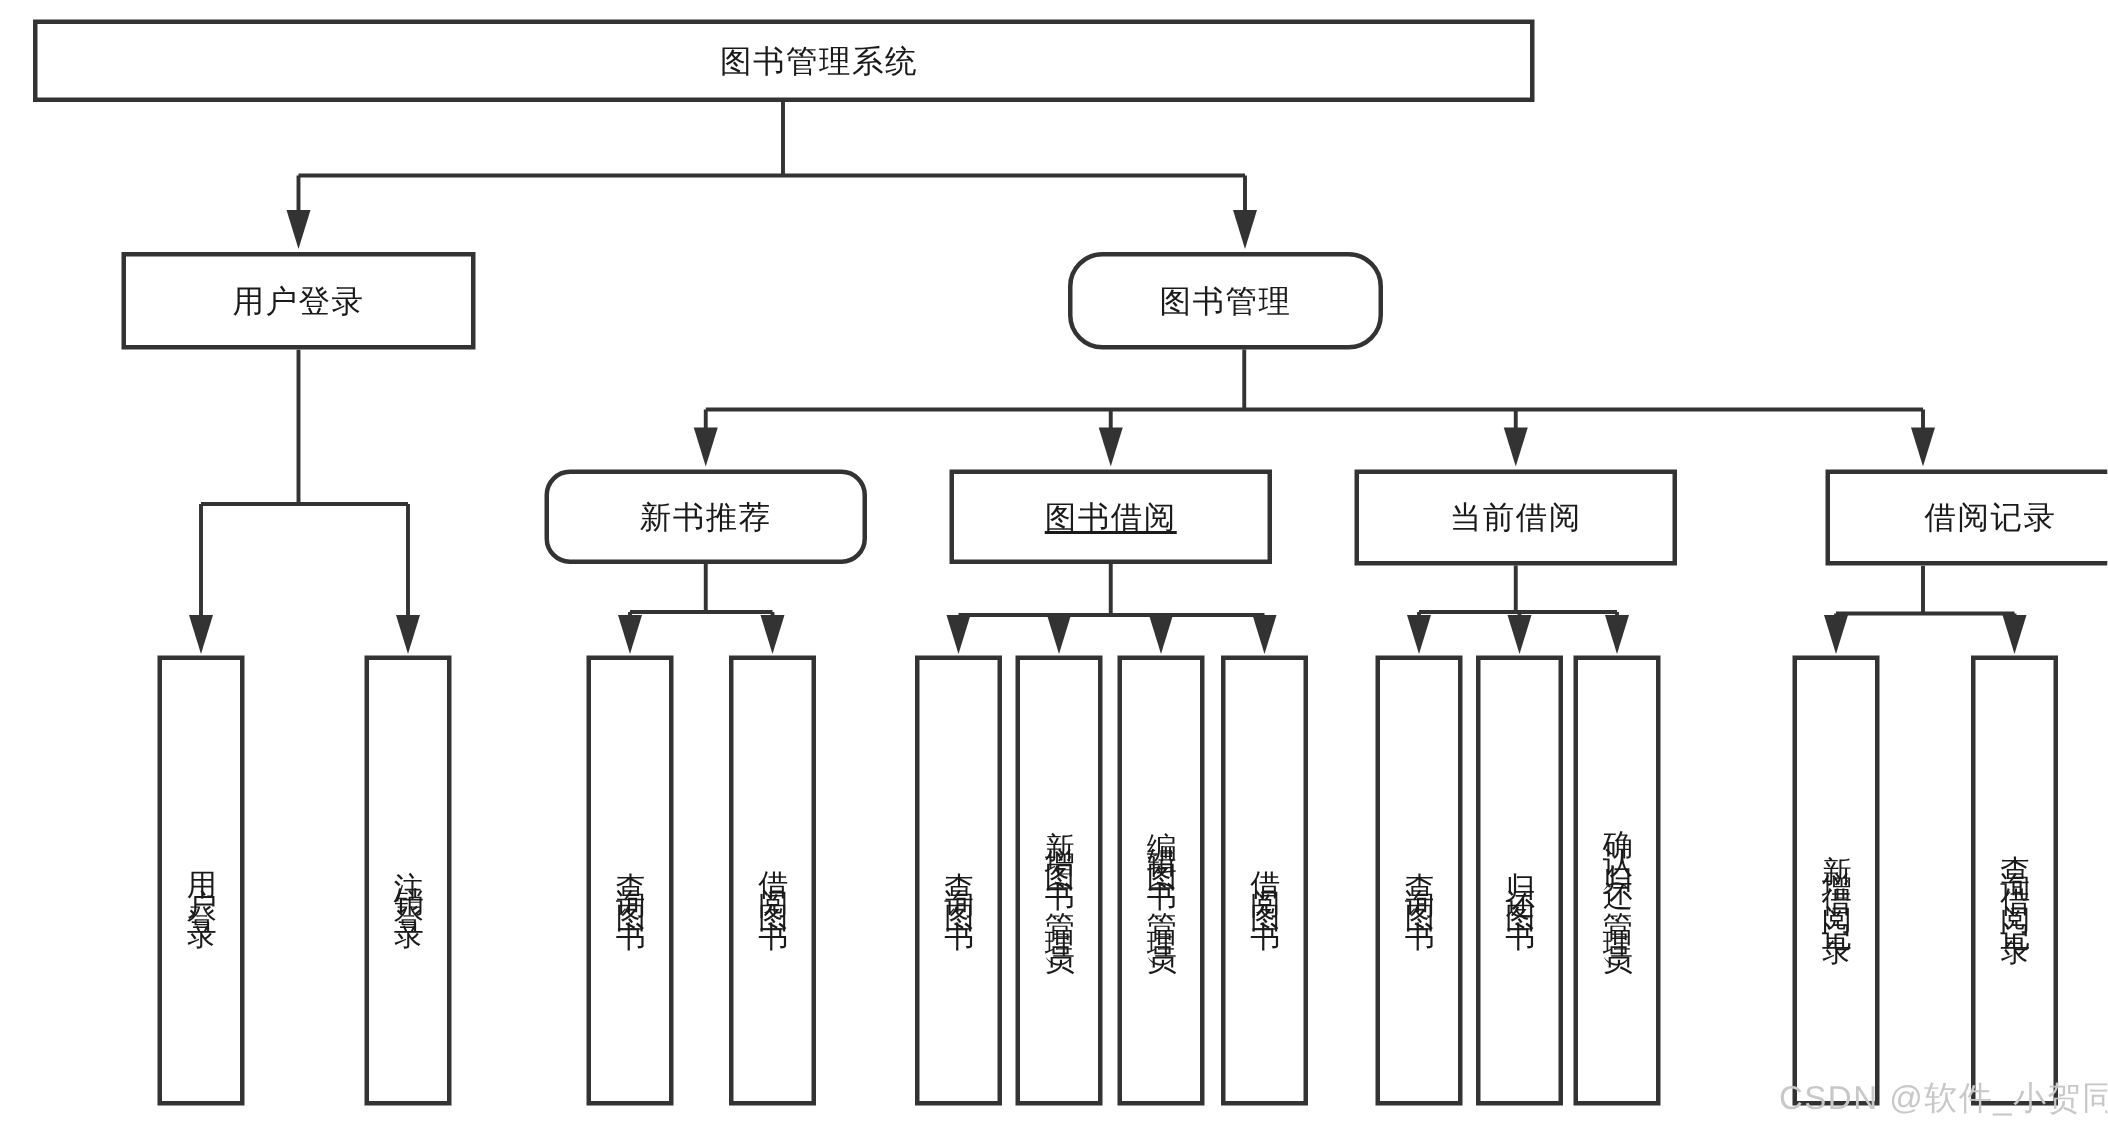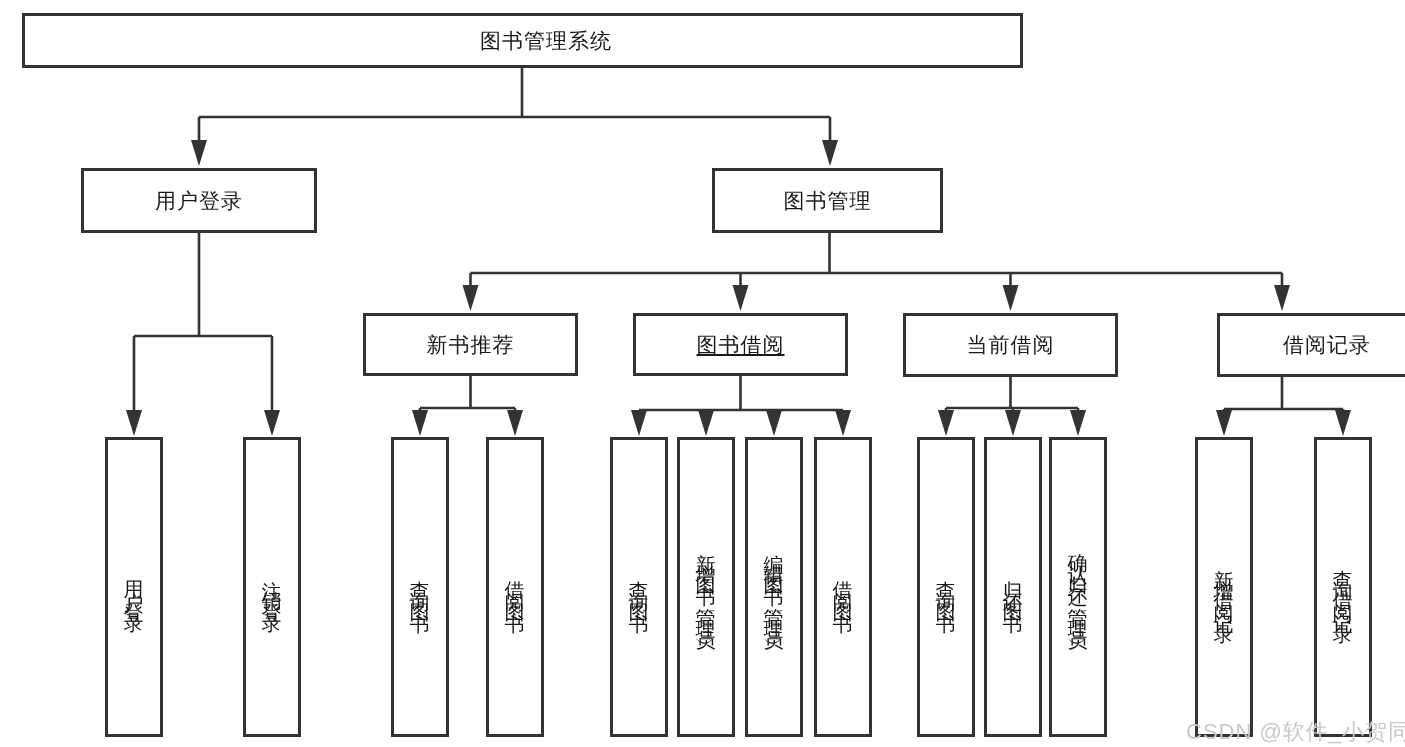--- a/index.html
+++ b/index.html
@@ -35,22 +35,22 @@
   }
   .vtext {
     writing-mode:vertical-lr;
     text-orientation:mixed;
     letter-spacing:11px;
     line-height:1;
   }
   
   .pos-root        { left:22px;   top:13px;  width:1001px; height:55px;padding-left:47px; }
   .pos-user-login  { left:81px;   top:168px; width:236px;  height:65px; }
-  .pos-book-mgmt   { left:712px;  top:168px; width:231px;  height:65px; }
-  .pos-new-book    { left:363px;  top:313px; width:215px;  height:63px; }
+  .pos-book-mgmt   { left:712px;  top:168px; width:210px;  height:65px;border-radius:23px; }
+  .pos-new-book    { left:363px;  top:313px; width:215px;  height:63px;border-radius:17px; }
   .pos-borrow      { left:633px;  top:313px; width:215px;  height:63px;text-decoration:underline; }
   .pos-current     { left:903px;  top:313px; width:215px;  height:64px;text-align:right; }
   .pos-record      { left:1172px; top:313px; width:220px;  height:64px;margin-left:45px; }
   
   .pos-l1  { left:105px;  }
   .pos-l2  { left:243px;  }
   .pos-l3  { left:391px;  }
   .pos-l4  { left:486px;  }
   .pos-l5  { left:610px;  }
   .pos-l6  { left:677px;  }

